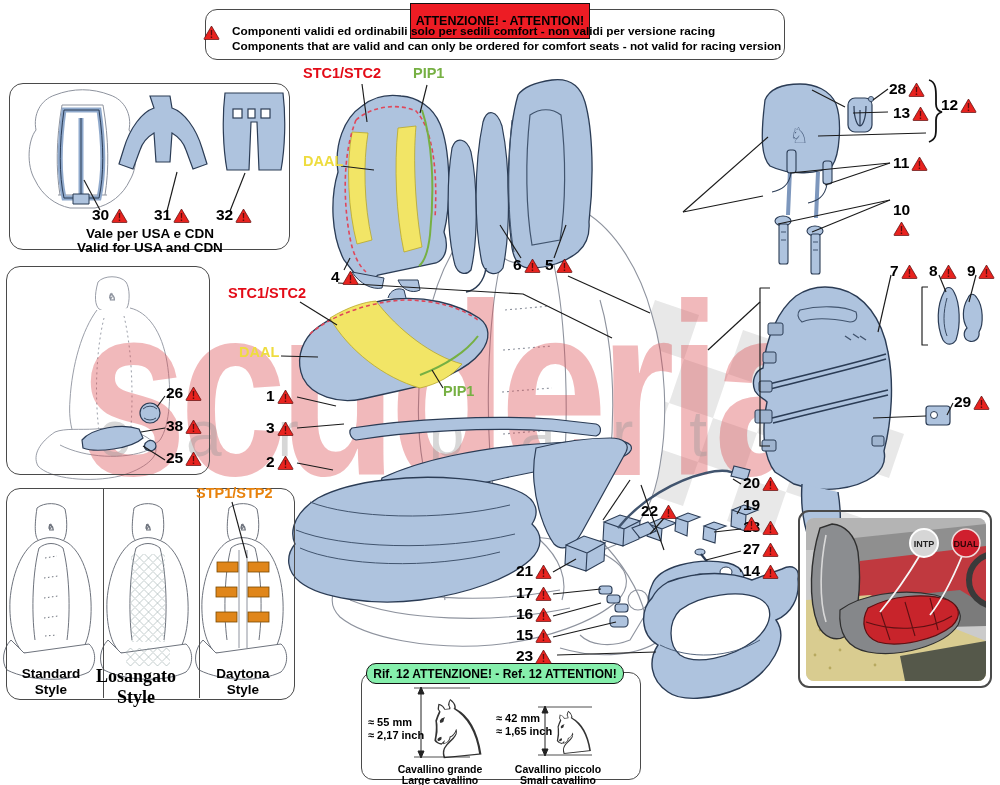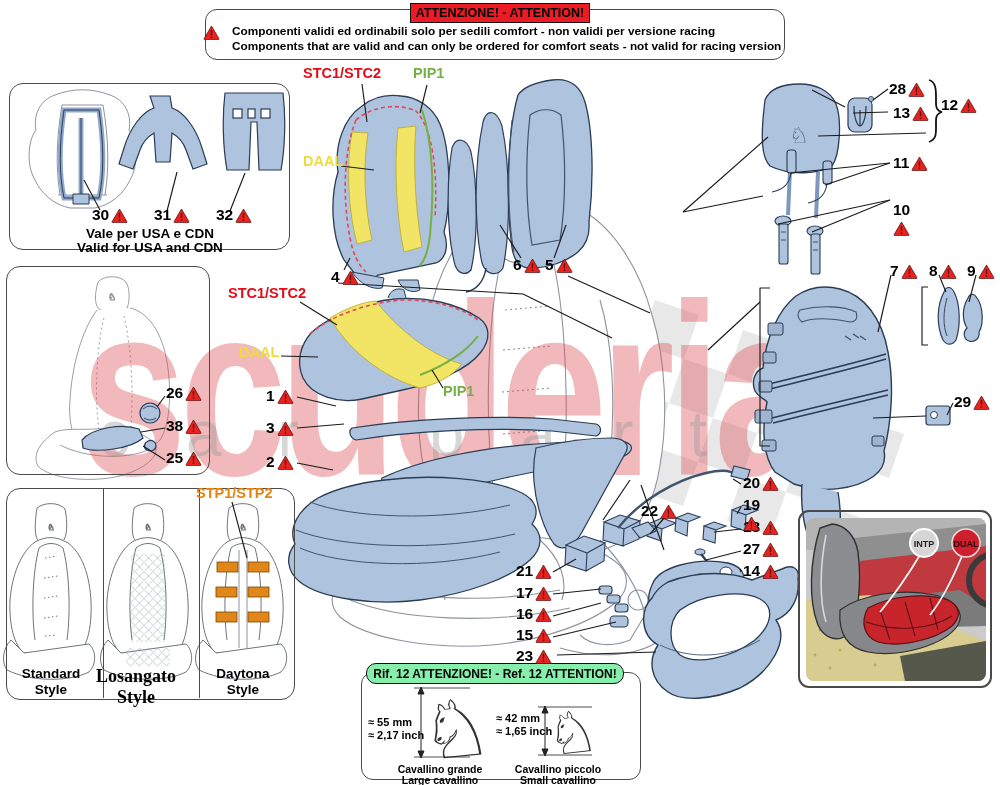--- a/index.html
+++ b/index.html
@@ -322,21 +322,21 @@
       <rect x="217" y="562" width="21" height="10"></rect>
         <rect x="248" y="562" width="21" height="10"></rect>
       <rect x="216" y="587" width="21" height="10"></rect>
         <rect x="248" y="587" width="21" height="10"></rect>
       <rect x="216" y="612" width="21" height="10"></rect>
         <rect x="248" y="612" width="21" height="10"></rect>
     </g>
   </svg>
 
   <div class="box" style="left:205px;top:9px;width:580px;height:51px;border-radius:12px"></div>
-  <div class="pill" style="left:410px;top:3px;width:180px;height:20px;background:#ed1c24;font-size:12.5px">ATTENZIONE! - ATTENTION!</div>
+  <div class="pill" style="left:410px;top:3px;width:180px;height:36px;background:#ed1c24;font-size:12.5px">ATTENZIONE! - ATTENTION!</div>
   <div class="warn-lines">
     <div>Componenti validi ed ordinabili solo per sedili comfort - non validi per versione racing</div>
     <div>Components that are valid and can only be ordered for comfort seats - not valid for racing version</div>
   </div>
 
   <div class="box" style="left:9px;top:83px;width:281px;height:167px"></div>
   <div class="cap" style="left:16px;top:226px;width:268px;font-size:13.5px">Vale per USA e CDN</div>
   <div class="cap" style="left:16px;top:240px;width:268px;font-size:13.5px">Valid for USA and CDN</div>
 
   <div class="box" style="left:6px;top:266px;width:204px;height:209px"></div>

